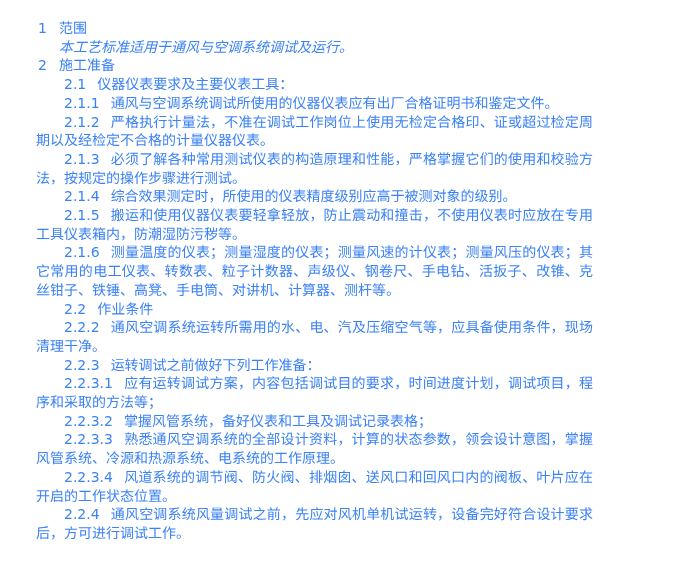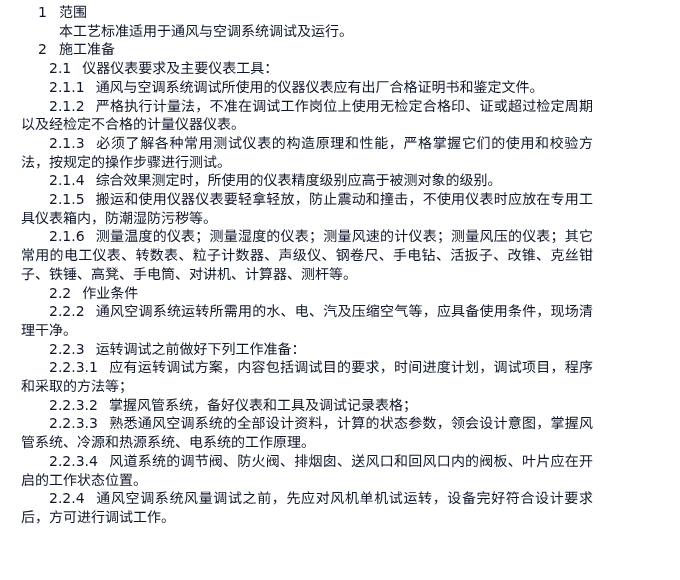--- a/index.html
+++ b/index.html
@@ -7,25 +7,25 @@
     padding: 0;
     background: #ffffff;
   }
   .page {
     position: relative;
     width: 680px;
     height: 580px;
     background: #ffffff;
     overflow: hidden;
     box-sizing: border-box;
-    padding-top: 3px;
+    padding-top: 19px;
     font-family: "DejaVu Sans", sans-serif;
     font-size: 14px;
     line-height: 18.7px;
-    color: #0f172a;
+    color: #3b82f6;
   }
   .page p {
     margin: 0;
     padding: 0;
     text-align: justify;
     overflow-wrap: break-word;
   }
   
   p.heading {
     margin-left: 38px;
@@ -33,24 +33,25 @@
     text-indent: 0;
   }
   p.heading .num {
     padding-right: 12px;
   }
   
   p.body-para {
     margin-left: 31px;
     margin-right: 87px;
     text-indent: 28px;
+    font-style: italic;
   }
   
   p.clause {
-    margin-left: 21px;
+    margin-left: 36px;
     margin-right: 87px;
     text-indent: 28px;
   }
   p.clause .num {
     padding-right: 11px;
   }
 </style>
 </head>
 <body>
 

